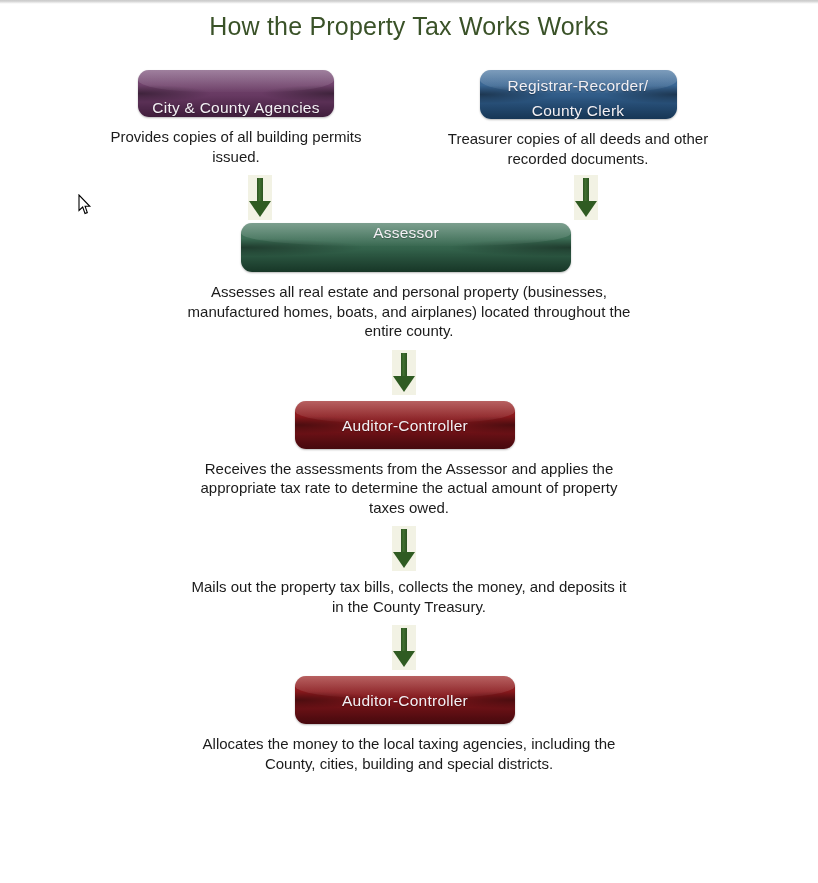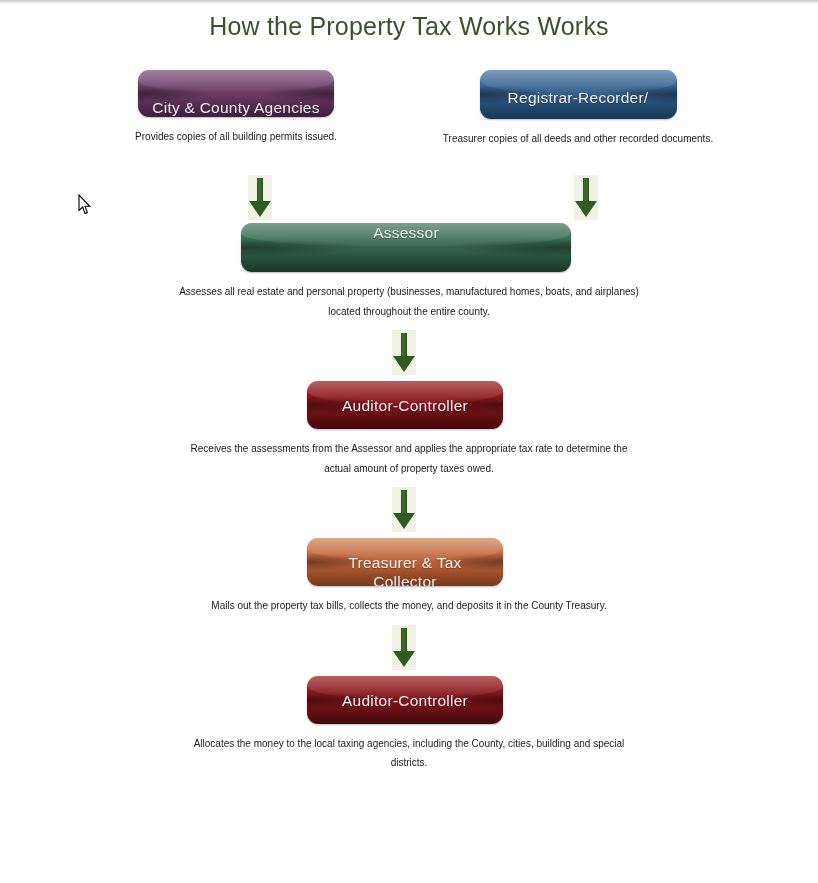--- a/index.html
+++ b/index.html
@@ -105,29 +105,29 @@
 
   .node.purple  { background: linear-gradient(to bottom, #7a4f78 0%, #6e4069 38%, #52264d 100%); }
   .node.blue    { background: linear-gradient(to bottom, #4a76a1 0%, #36628f 38%, #1e466e 100%); }
   .node.green   { background: linear-gradient(to bottom, #4a7a63 0%, #3a6b53 38%, #1f4733 100%); }
   .node.red     { background: linear-gradient(to bottom, #9c2424 0%, #86181c 38%, #5a0c12 100%); }
   .node.orange  { background: linear-gradient(to bottom, #d08457 0%, #c2693d 38%, #9c4a24 100%); }
 
   .node.w-agency    { width: 196px; height: 47px; }
   .node.w-agency .lbl { padding-top: 28px; }
   .node.w-registrar { width: 197px; height: 49px; }
-  .node.w-registrar .lbl { padding-top: 18px; }
+  .node.w-registrar .lbl { padding-top: 6px; }
   .node.w-assessor  { width: 330px; height: 49px; }
   .node.w-assessor .lbl { }
-  .node.w-mid       { width: 196px; height: 48px; }
+  .node.w-mid       { width: 220px; height: 48px; }
   .node.w-mid .lbl  { padding-top: 15px; }
 
   .caption {
     color: #1b1b1b;
-    font-size: 10px;
+    font-size: 15px;
     line-height: 19.5px;
     text-align: center;
     margin: 6px auto 0 auto;
   }
   .cap-w-280 { width: 280px; }
   .cap-w-470 { width: 470px; }
   .cap-w-440 { width: 440px; }
   .cap-w-450 { width: 450px; }
 
   .center-block {
@@ -246,27 +246,20 @@
     </div>
 
     <div class="arrow-wrap" style="margin-top:9px;">
       <div class="arrow" style="margin-left:-10px;">
         <div class="shaft"></div>
         <div class="head"></div>
       </div>
     </div>
 
     <div class="center-block" style="margin-top:6px;">
-      <div style="width:818px;text-align:center;">
-        <div style="display:inline-block;margin-left:-8px;">
-          <div class="node orange w-mid">
-            <span class="lbl">Treasurer &amp; Tax Collector</span>
-          </div>
-        </div>
-      </div>
       <div class="caption cap-w-450">Mails out the property tax bills, collects the money, and deposits it in the County Treasury.</div>
     </div>
 
     <div class="arrow-wrap" style="margin-top:9px;">
       <div class="arrow" style="margin-left:-10px;">
         <div class="shaft"></div>
         <div class="head"></div>
       </div>
     </div>
 

